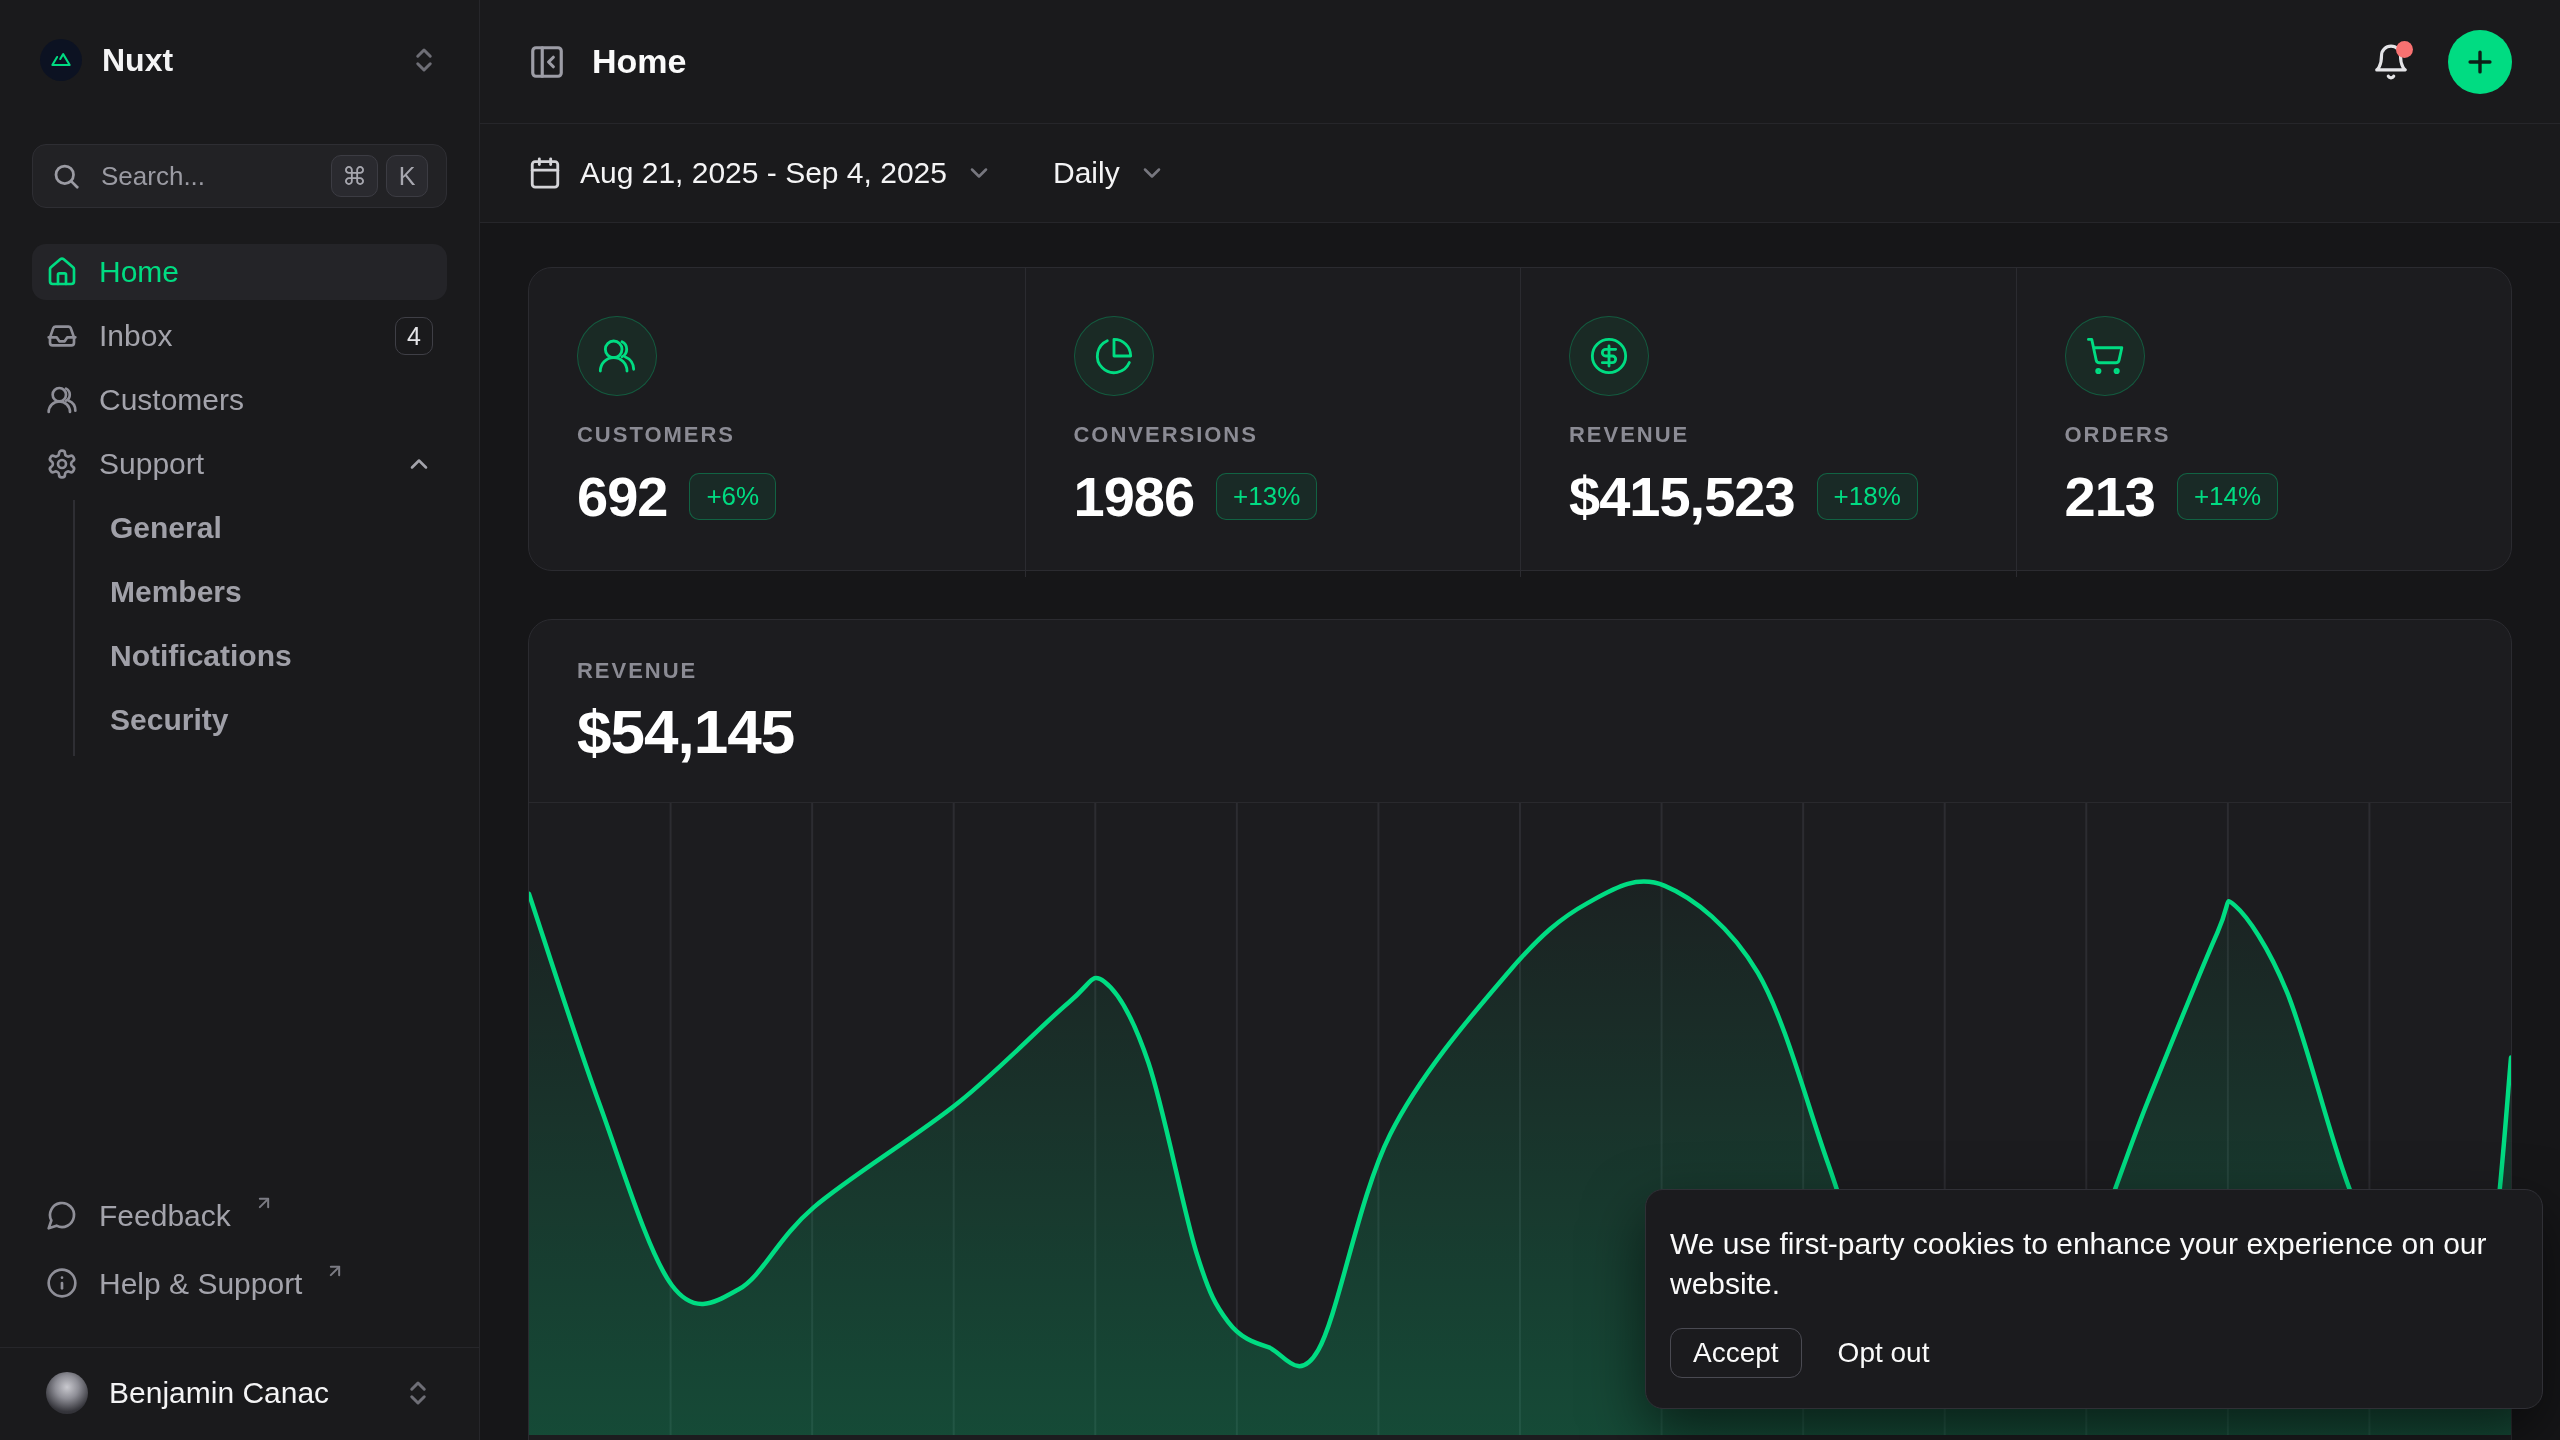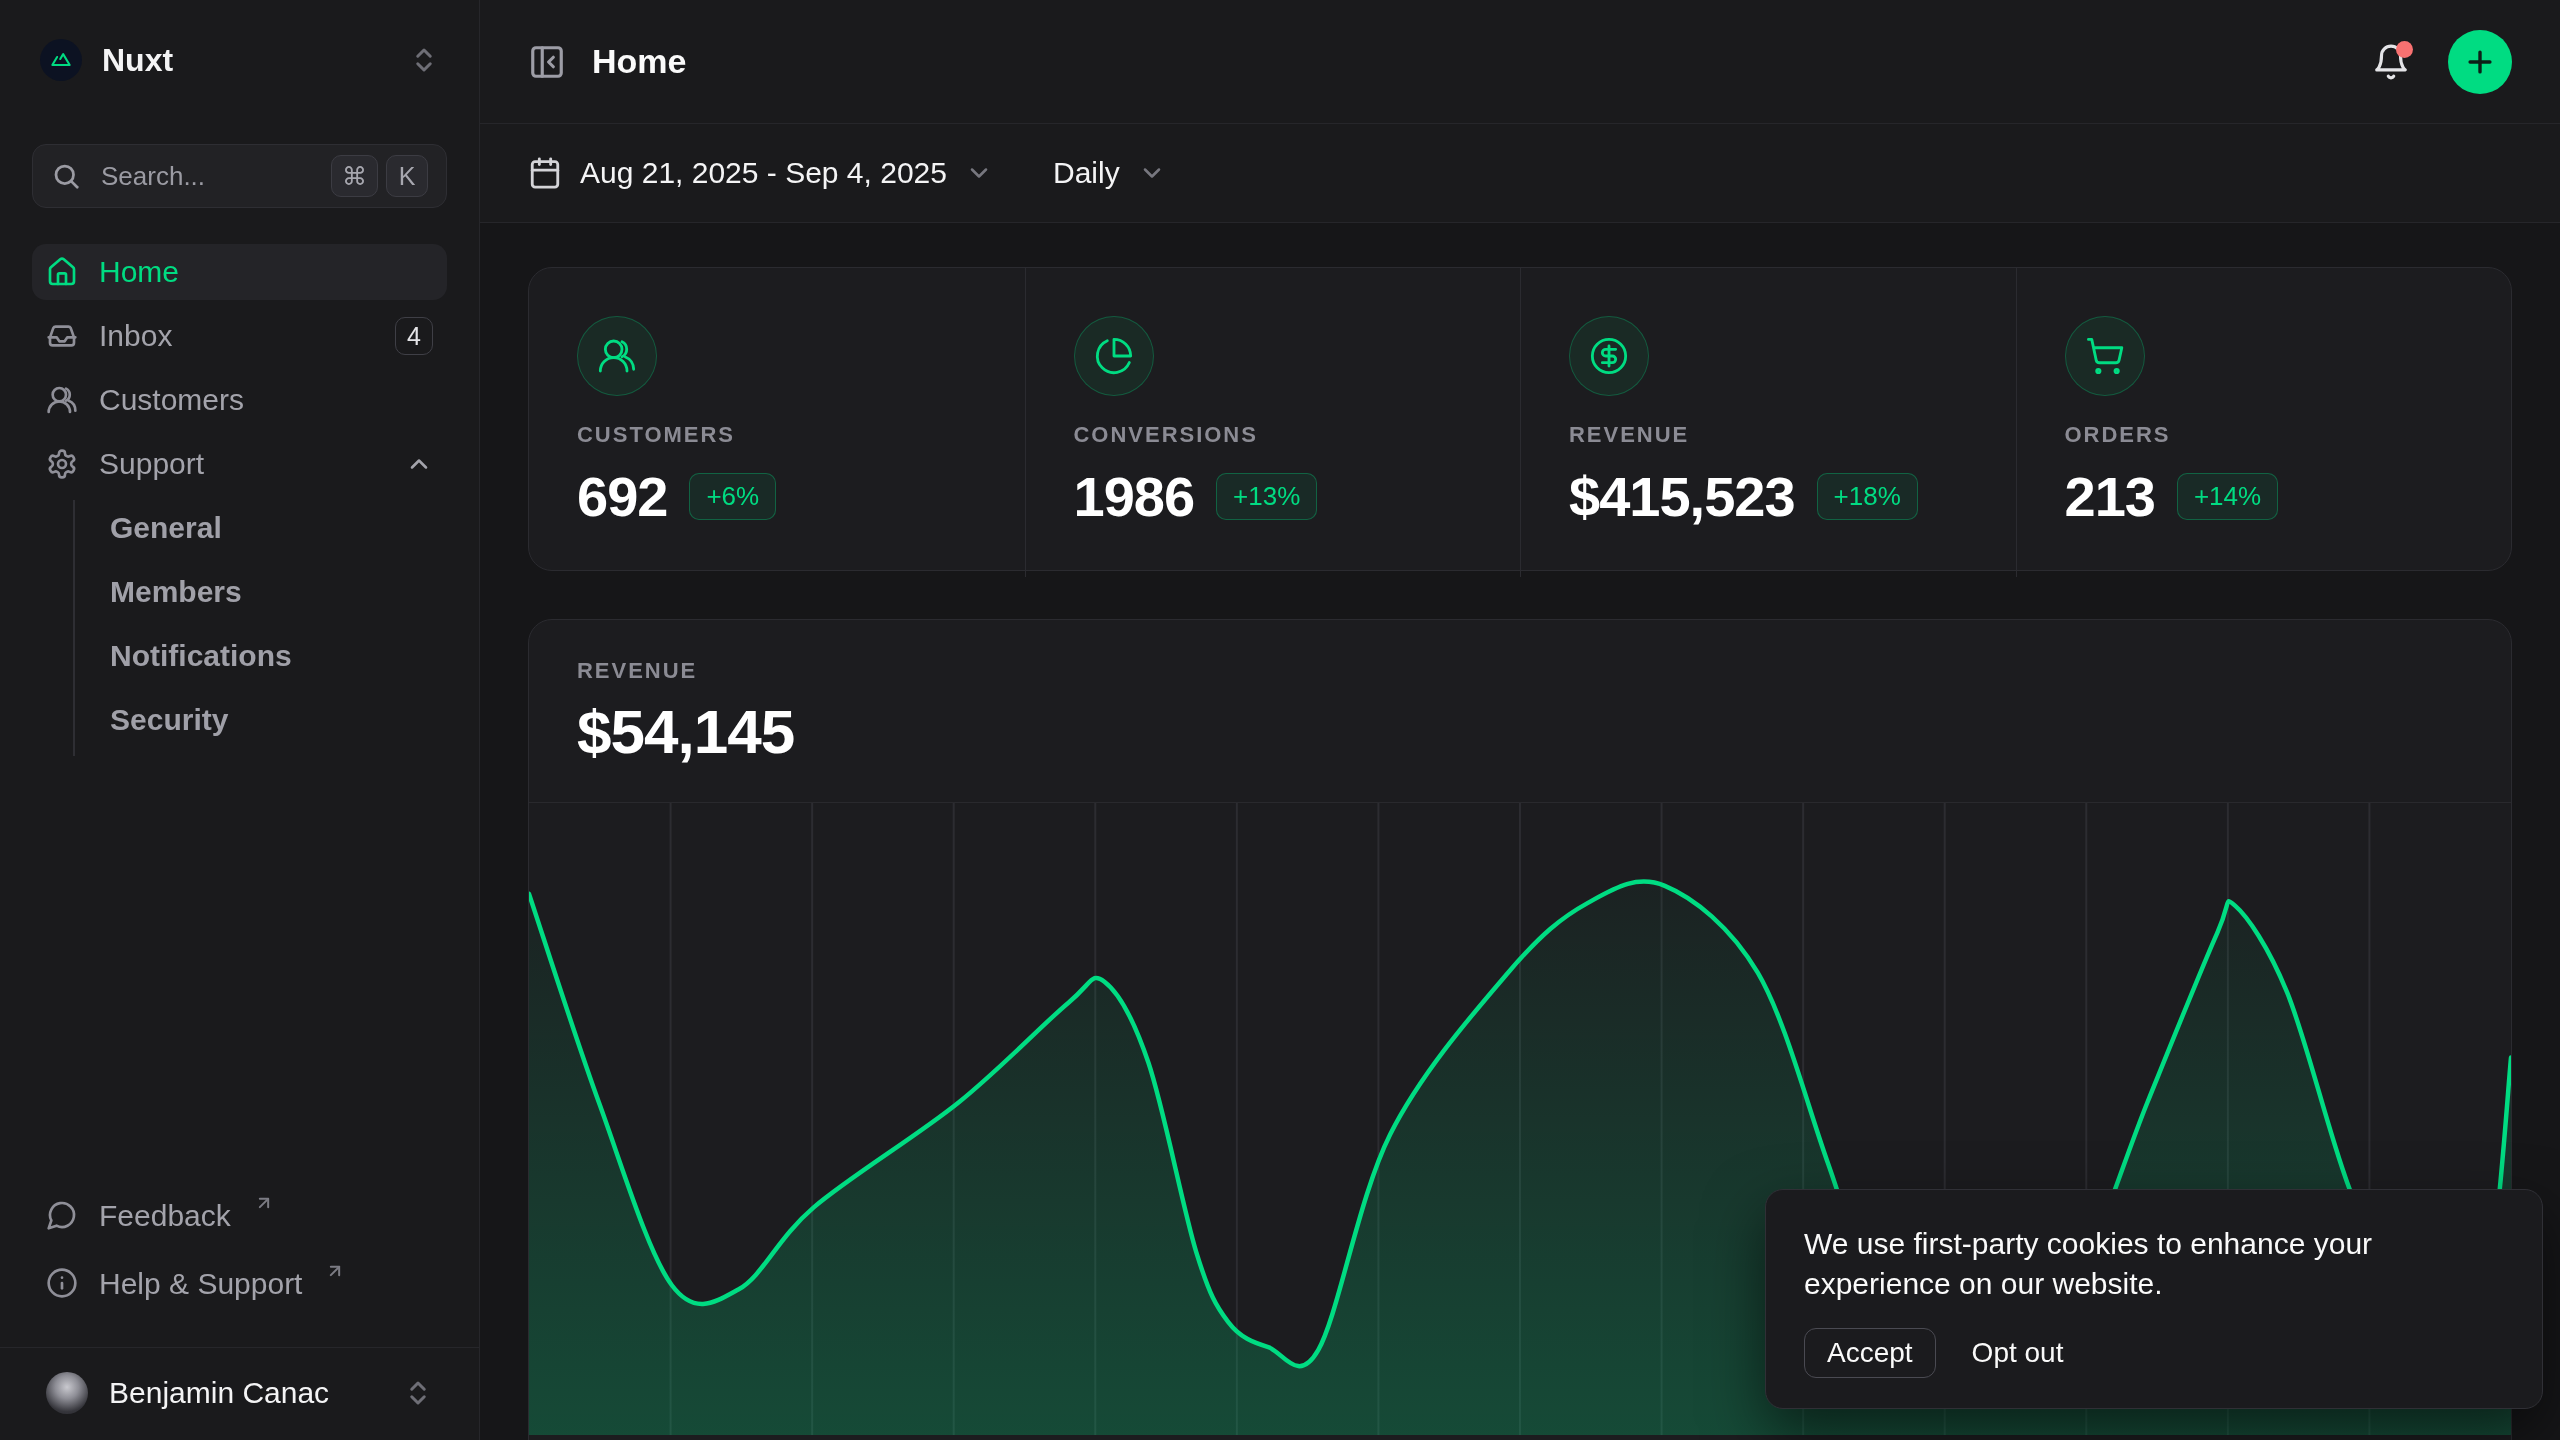--- a/index.html
+++ b/index.html
@@ -101,23 +101,23 @@
 
   .chart-card { margin-top:48px; background:#1c1c1f; border:1px solid #2b2b30; border-radius:24px; height:900px; overflow:hidden; }
   .chart-head { padding:38px 48px 0; }
   .chart-label { font-size:22px; letter-spacing:.09em; color:#8b8b94; font-weight:600; }
   .chart-value { margin-top:12px; font-size:62px; font-weight:700; color:#fff; letter-spacing:-1px; height:72px; }
   .plot { margin-top:34px; height:633px; border-top:1px solid #29292d; position:relative; }
   .plot svg { position:absolute; inset:0; width:100%; height:100%; }
 
   
   .cookie-banner {
-    position:fixed; right:17px; bottom:31px; width:778px; z-index:20;
+    position:fixed; right:17px; bottom:31px; width:898px; z-index:20;
     background:#1b1b1e; border:1px solid #303036; border-radius:18px;
-    padding:34px 38px 30px; box-shadow:0 24px 60px rgba(0,0,0,.55);
+    padding:34px 24px 30px; box-shadow:0 24px 60px rgba(0,0,0,.55);
   }
   .cookie-banner p { font-size:30px; line-height:40px; color:#fafafa; }
   .banner-actions { margin-top:24px; display:flex; align-items:center; gap:36px; }
   .accept-btn {
     font-family:inherit; font-size:28px; color:#fafafa; background:transparent;
     border:1px solid #4a4a52; border-radius:12px; padding:8px 22px; cursor:pointer;text-align:center;
   }
   .optout-btn { font-family:inherit; font-size:28px; color:#fafafa; background:none; border:none; cursor:pointer; }
 </style>
 </head>

